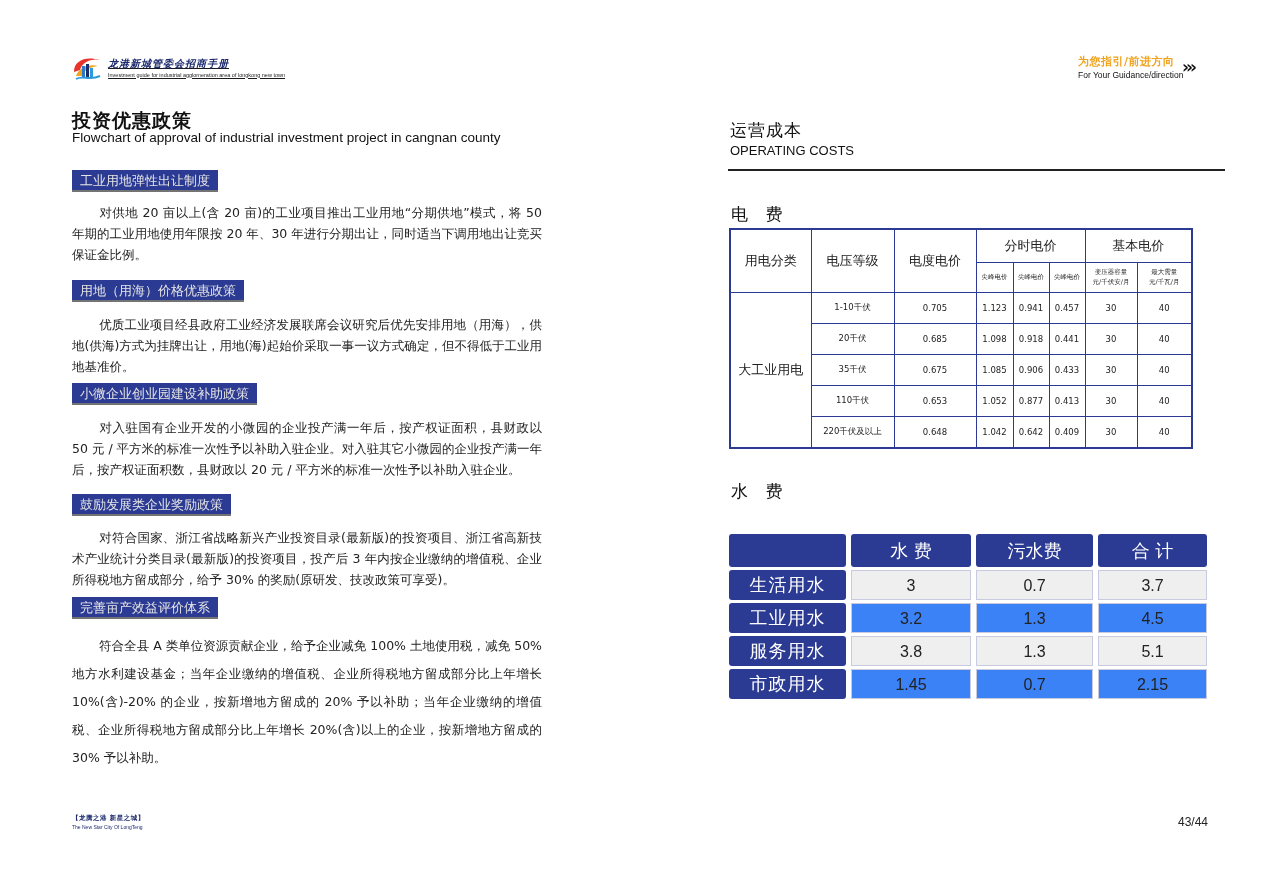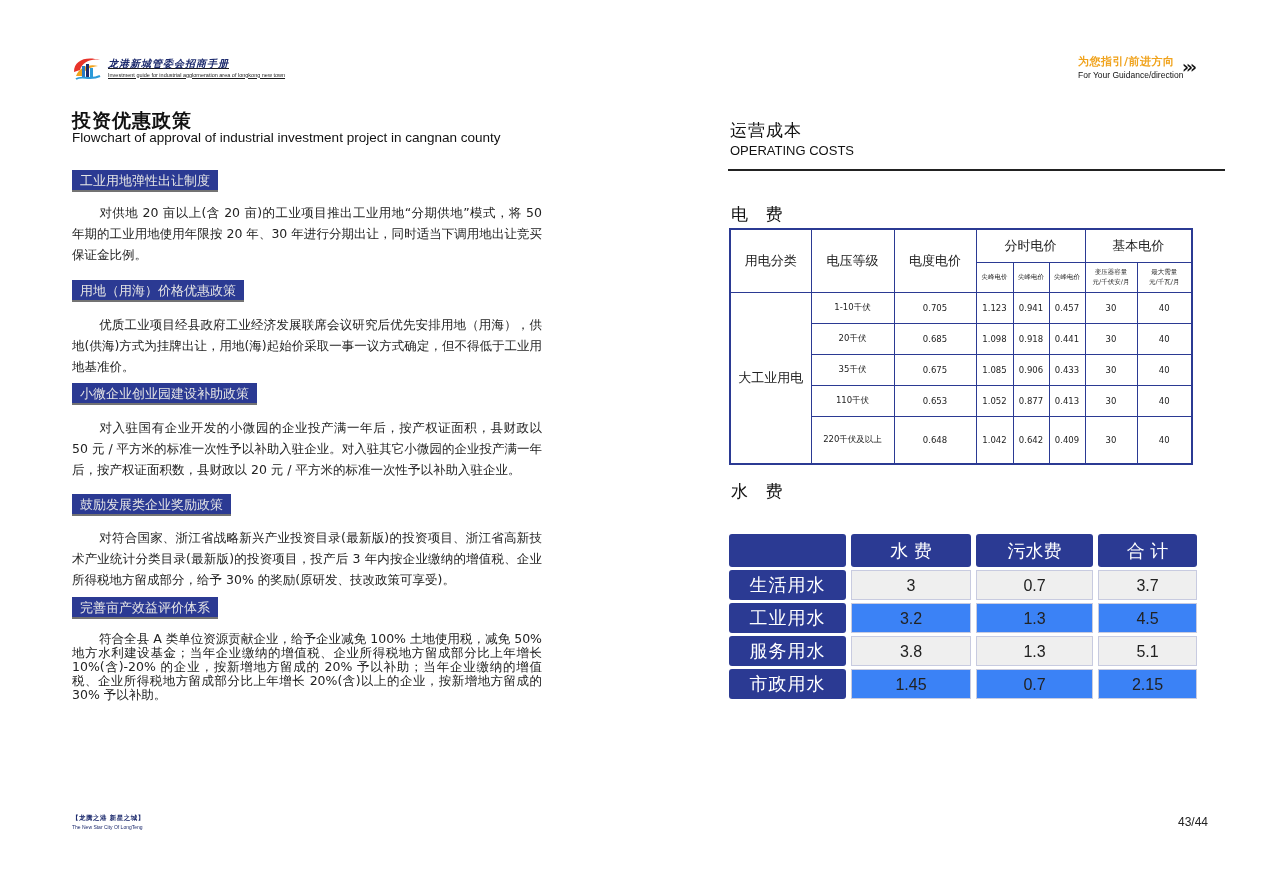--- a/index.html
+++ b/index.html
@@ -19,21 +19,21 @@
   .guide-en { font-family: "Liberation Sans", sans-serif; font-size: 8.5px; color: #111; margin-top: 1px; }
   .guide-arrows { position: absolute; left: 1182px; top: 57px; font-family: "DejaVu Sans", sans-serif; font-size: 17px; font-weight: bold; color: #111; letter-spacing: -3px; }
 
   
   .page-title { position: absolute; left: 72px; top: 108px; font-size: 19px; font-weight: bold; color: #111; letter-spacing: 1px; }
   .page-subtitle { position: absolute; left: 72px; top: 130px; font-family: "Liberation Sans", sans-serif; font-size: 13.5px; color: #111; }
 
   .section-tag { position: absolute; left: 72px; height: 22px; background: #2b3a93; color: #e5e5e5; font-size: 13px; line-height: 22px; padding: 0 8px; border-bottom: 2px solid #737373; }
   .para { position: absolute; left: 72px; width: 470px; font-size: 12.5px; line-height: 21px; color: #222; text-align: justify; }
   .para .indent { display: inline-block; width: 27px; }
-  .para.loose { line-height: 14px; }
+  .para.loose { line-height: 28px; }
 
   
   .foot-left { position: absolute; left: 72px; top: 814px; }
   .foot-cn { font-size: 6.5px; color: #1d2b6e; font-weight: bold; letter-spacing: 0.5px; }
   .foot-en { font-family: "Liberation Sans", sans-serif; font-size: 5px; color: #1d2b6e; margin-top: 1px; }
   .page-num { position: absolute; left: 1178px; top: 815px; font-family: "Liberation Sans", sans-serif; font-size: 12px; color: #222; }
 
   
   .r-title { position: absolute; left: 730px; top: 119px; font-size: 17px; color: #111; letter-spacing: 1px; }
   .r-subtitle { position: absolute; left: 730px; top: 143px; font-family: "Liberation Sans", sans-serif; font-size: 13px; color: #111; }
@@ -52,21 +52,21 @@
   
   .water { position: absolute; left: 729px; top: 534px; }
   .w-row { display: flex; margin-bottom: 3px; }
   .w-cell { height: 30px; line-height: 30px; text-align: center; margin-right: 5px; }
   .w-label { width: 117px; background: #2b3a93; color: #fff; font-size: 18px; border-radius: 3px; letter-spacing: 1px; }
   .w-head { background: #2b3a93; color: #fff; font-size: 18px; border-radius: 3px; height: 33px; line-height: 33px; }
   .w-val { background: #3b82f6; border: 1px solid #c8cbe0; color: #222; font-size: 16px; font-family: "Liberation Sans", sans-serif; }
   .w-val.alt { background: #efefef; }
   .w-c1 { width: 120px; }
   .w-c2 { width: 117px; }
-  .w-c3 { width: 99px; }
+  .w-c3 { width: 109px; }
 </style>
 </head>
 <body>
 
 <div class="logo-wrap">
   <div class="logo-mark">
     <svg width="34" height="30" viewBox="0 0 34 30">
       <path d="M4 20 C4 8 16 4 30 8 C22 6 12 10 10 18 Z" fill="#e8332a"></path>
       <path d="M6 24 C10 14 20 12 28 14 C20 15 14 18 12 24 Z" fill="#f0a31d"></path>
       <rect x="12" y="14" width="3" height="12" fill="#2b7ac2"></rect>
@@ -167,21 +167,21 @@
   </tr>
   <tr style="height:31px;">
     <td class="v-sm">110千伏</td>
     <td class="v-sm">0.653</td>
     <td class="v-sm">1.052</td>
     <td class="v-sm">0.877</td>
     <td class="v-sm">0.413</td>
     <td class="v-sm">30</td>
     <td class="v-sm">40</td>
   </tr>
-  <tr style="height:48px;">
+  <tr style="height:32px;">
     <td class="v-sm">220千伏及以上</td>
     <td class="v-sm">0.648</td>
     <td class="v-sm">1.042</td>
     <td class="v-sm">0.642</td>
     <td class="v-sm">0.409</td>
     <td class="v-sm">30</td>
     <td class="v-sm">40</td>
   </tr>
 </tbody>
   </table>

